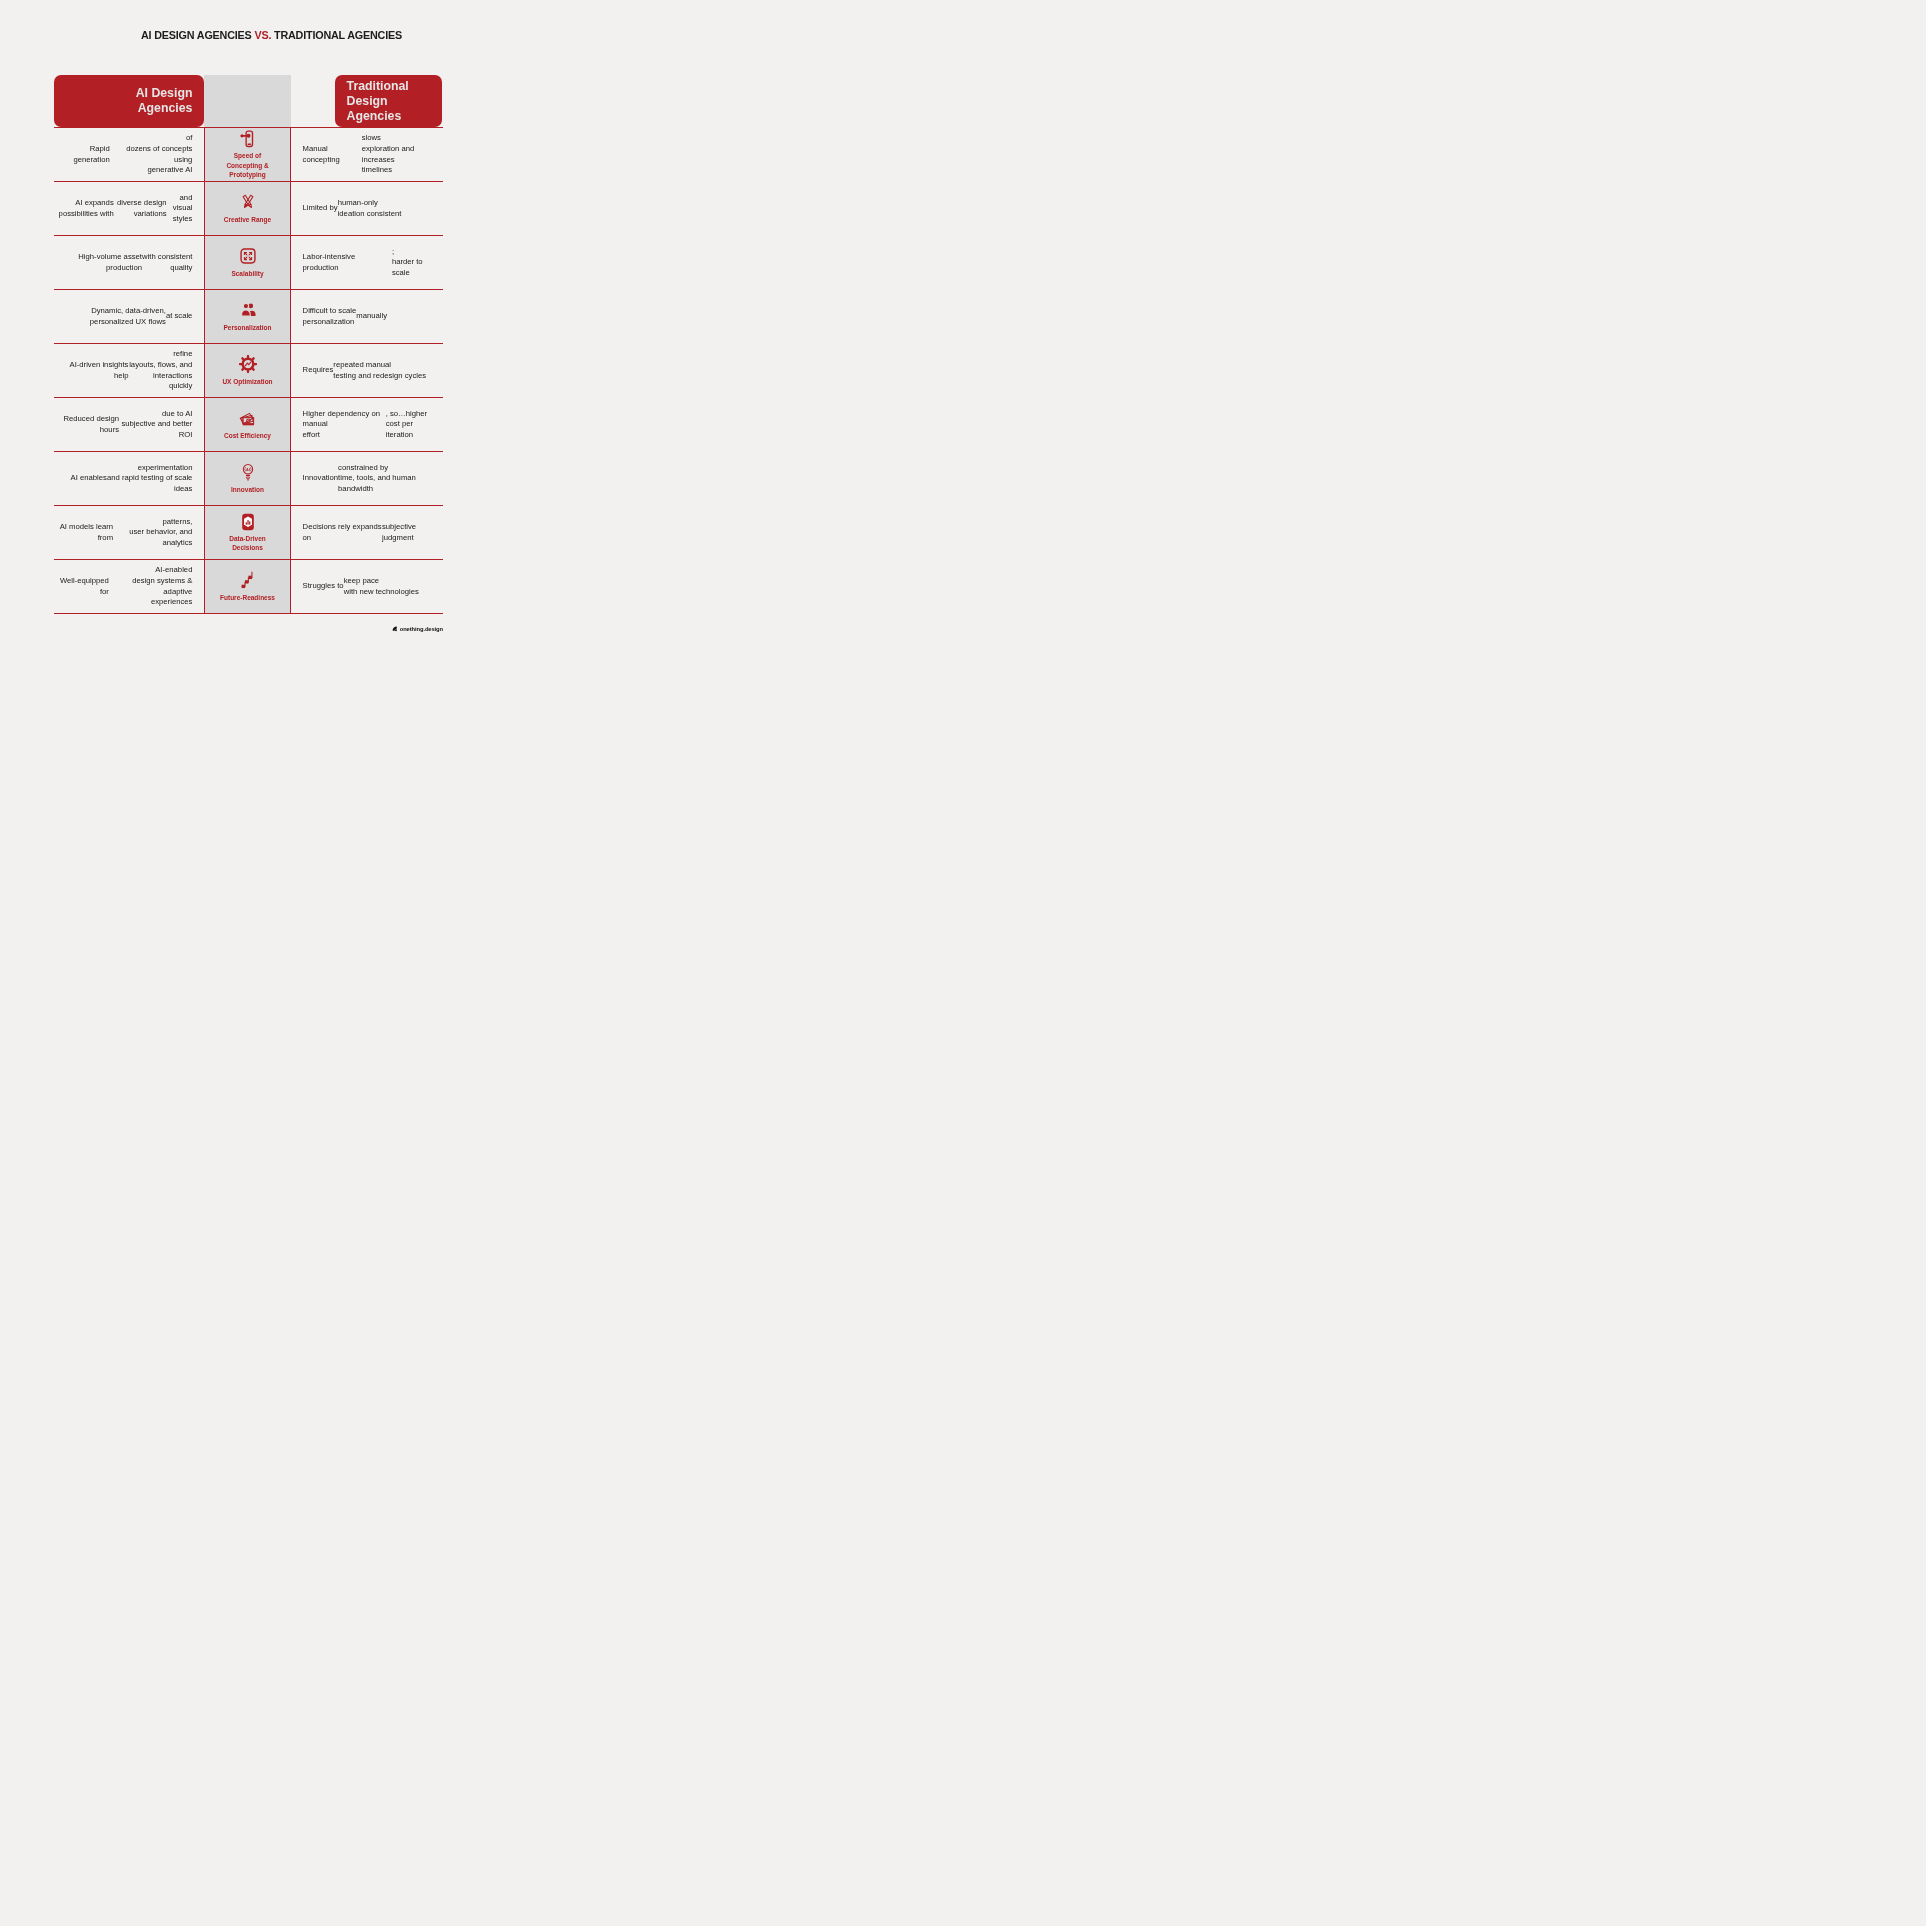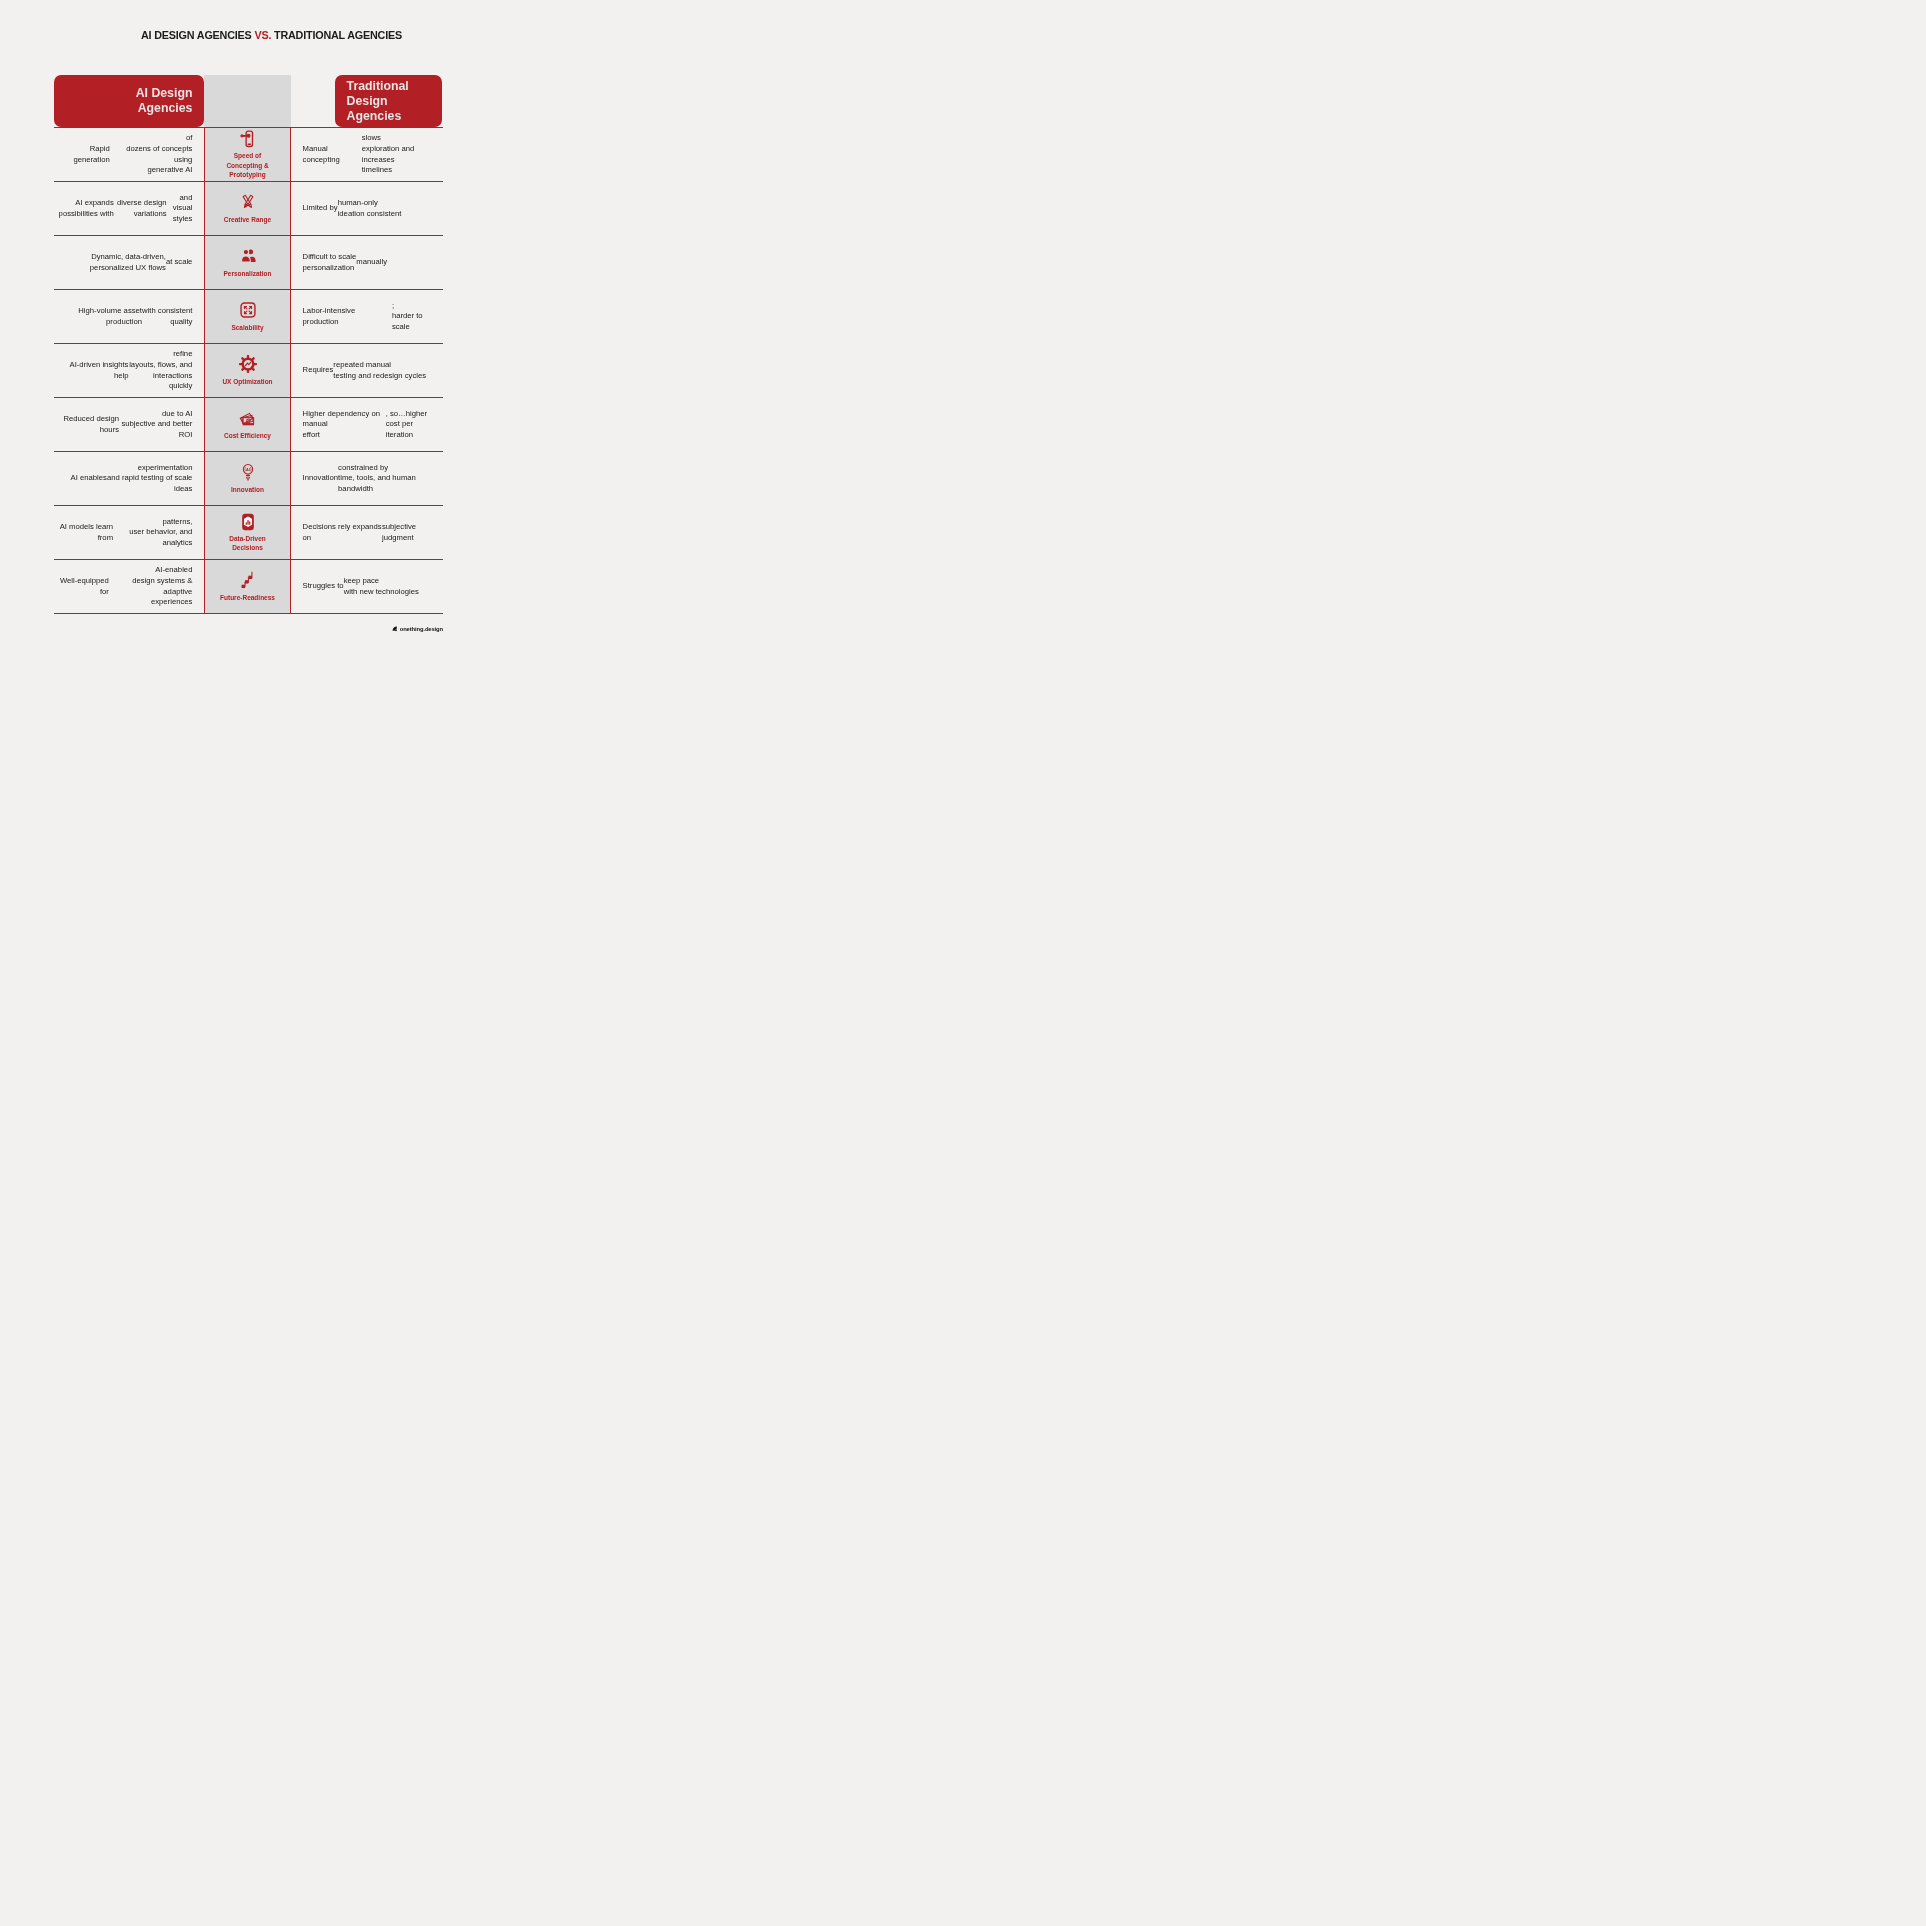--- a/index.html
+++ b/index.html
@@ -102,58 +102,58 @@
       </g>
     </g>
   </svg>
           </div>
       <div class="mid-label">Creative Range</div>
     </div>
     <div class="cell right"><span>Limited by </span><span class="b">human-only
 ideation consistent</span></div>
   </div>
       <div class="grid-row body-row">
-    <div class="cell left"><span class="b">Dynamic, data-driven,
-personalized UX flows</span><span> at scale</span></div>
-    <div class="cell-mid">
-      <div class="icon-slot">
-            <svg viewBox="0 0 48 48" xmlns="http://www.w3.org/2000/svg">
-    <circle cx="31.5" cy="13" r="6.2" fill="currentColor"></circle>
-    <path d="M25 40 v-4.5 a9.5 9.5 0 0 1 19 0 V40 Z" fill="currentColor"></path>
-    <g stroke="#d9d9d9" stroke-width="3">
-      <circle cx="18.5" cy="13.5" r="7.2" fill="currentColor"></circle>
-      <path d="M7 40 v-4.5 a11.5 11.5 0 0 1 23 0 V40 Z" fill="currentColor"></path>
-    </g>
-  </svg>
-          </div>
-      <div class="mid-label">Personalization</div>
-    </div>
-    <div class="cell right"><span class="b">Difficult to scale
-personalization</span><span> manually</span></div>
-  </div>
-      <div class="grid-row body-row">
     <div class="cell left"><span class="b">High-volume asset
 production</span><span> with consistent
 quality</span></div>
     <div class="cell-mid">
       <div class="icon-slot">
             <svg viewBox="0 0 48 48" xmlns="http://www.w3.org/2000/svg">
     <rect x="5.5" y="5.5" width="37" height="37" rx="9" fill="none" stroke="currentColor" stroke-width="3.8"></rect>
     <g fill="none" stroke="currentColor" stroke-width="3" stroke-linecap="round" stroke-linejoin="round">
       <path d="M21 21 L14.5 14.5 M14.5 20 V14.5 H20"></path>
       <path d="M27 21 L33.5 14.5 M28 14.5 H33.5 V20"></path>
       <path d="M21 27 L14.5 33.5 M14.5 28 V33.5 H20"></path>
       <path d="M27 27 L33.5 33.5 M33.5 28 V33.5 H28"></path>
     </g>
   </svg>
           </div>
       <div class="mid-label">Scalability</div>
     </div>
     <div class="cell right"><span class="b">Labor-intensive production</span><span>;
 harder to scale</span></div>
+  </div>
+      <div class="grid-row body-row">
+    <div class="cell left"><span class="b">Dynamic, data-driven,
+personalized UX flows</span><span> at scale</span></div>
+    <div class="cell-mid">
+      <div class="icon-slot">
+            <svg viewBox="0 0 48 48" xmlns="http://www.w3.org/2000/svg">
+    <circle cx="31.5" cy="13" r="6.2" fill="currentColor"></circle>
+    <path d="M25 40 v-4.5 a9.5 9.5 0 0 1 19 0 V40 Z" fill="currentColor"></path>
+    <g stroke="#d9d9d9" stroke-width="3">
+      <circle cx="18.5" cy="13.5" r="7.2" fill="currentColor"></circle>
+      <path d="M7 40 v-4.5 a11.5 11.5 0 0 1 23 0 V40 Z" fill="currentColor"></path>
+    </g>
+  </svg>
+          </div>
+      <div class="mid-label">Personalization</div>
+    </div>
+    <div class="cell right"><span class="b">Difficult to scale
+personalization</span><span> manually</span></div>
   </div>
       <div class="grid-row body-row">
     <div class="cell left"><span>AI-driven insights help </span><span class="b">refine
 layouts, flows, and
 interactions quickly</span></div>
     <div class="cell-mid">
       <div class="icon-slot">
             <svg viewBox="0 0 48 48" xmlns="http://www.w3.org/2000/svg">
     <g fill="currentColor">
       <rect x="21" y="0" width="6" height="11" rx="2" transform="rotate(0 24 24)"></rect>

